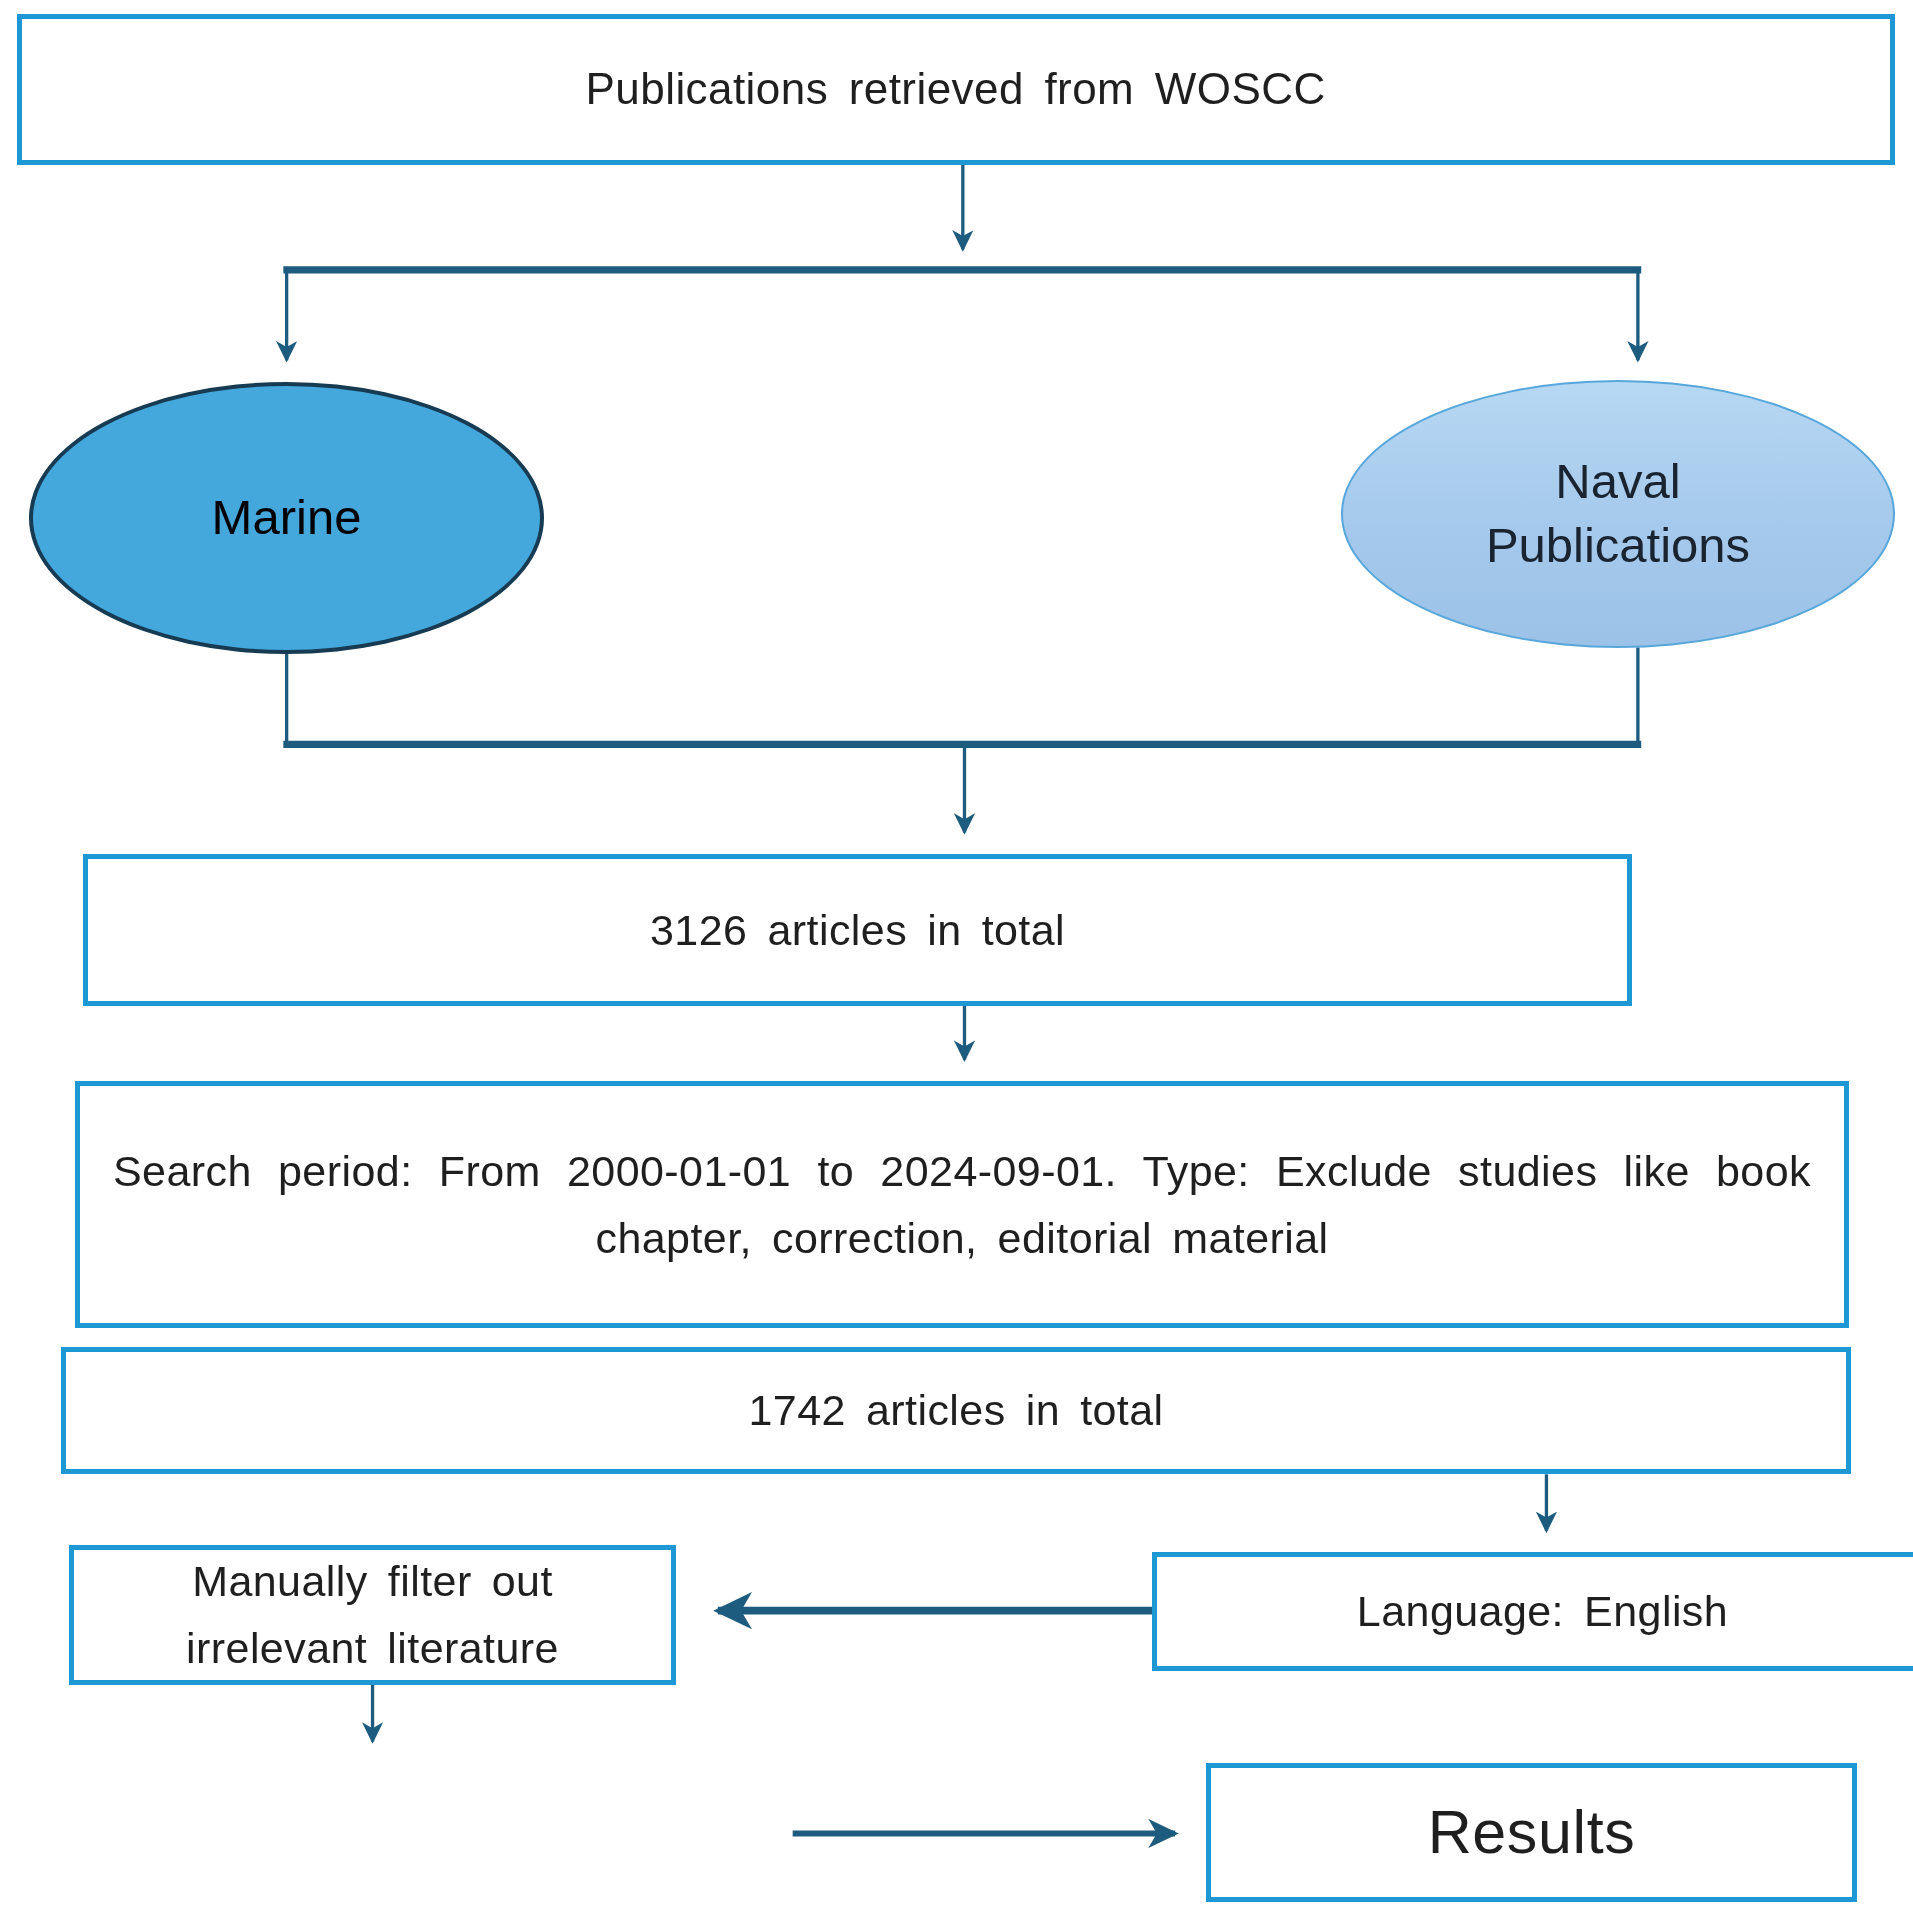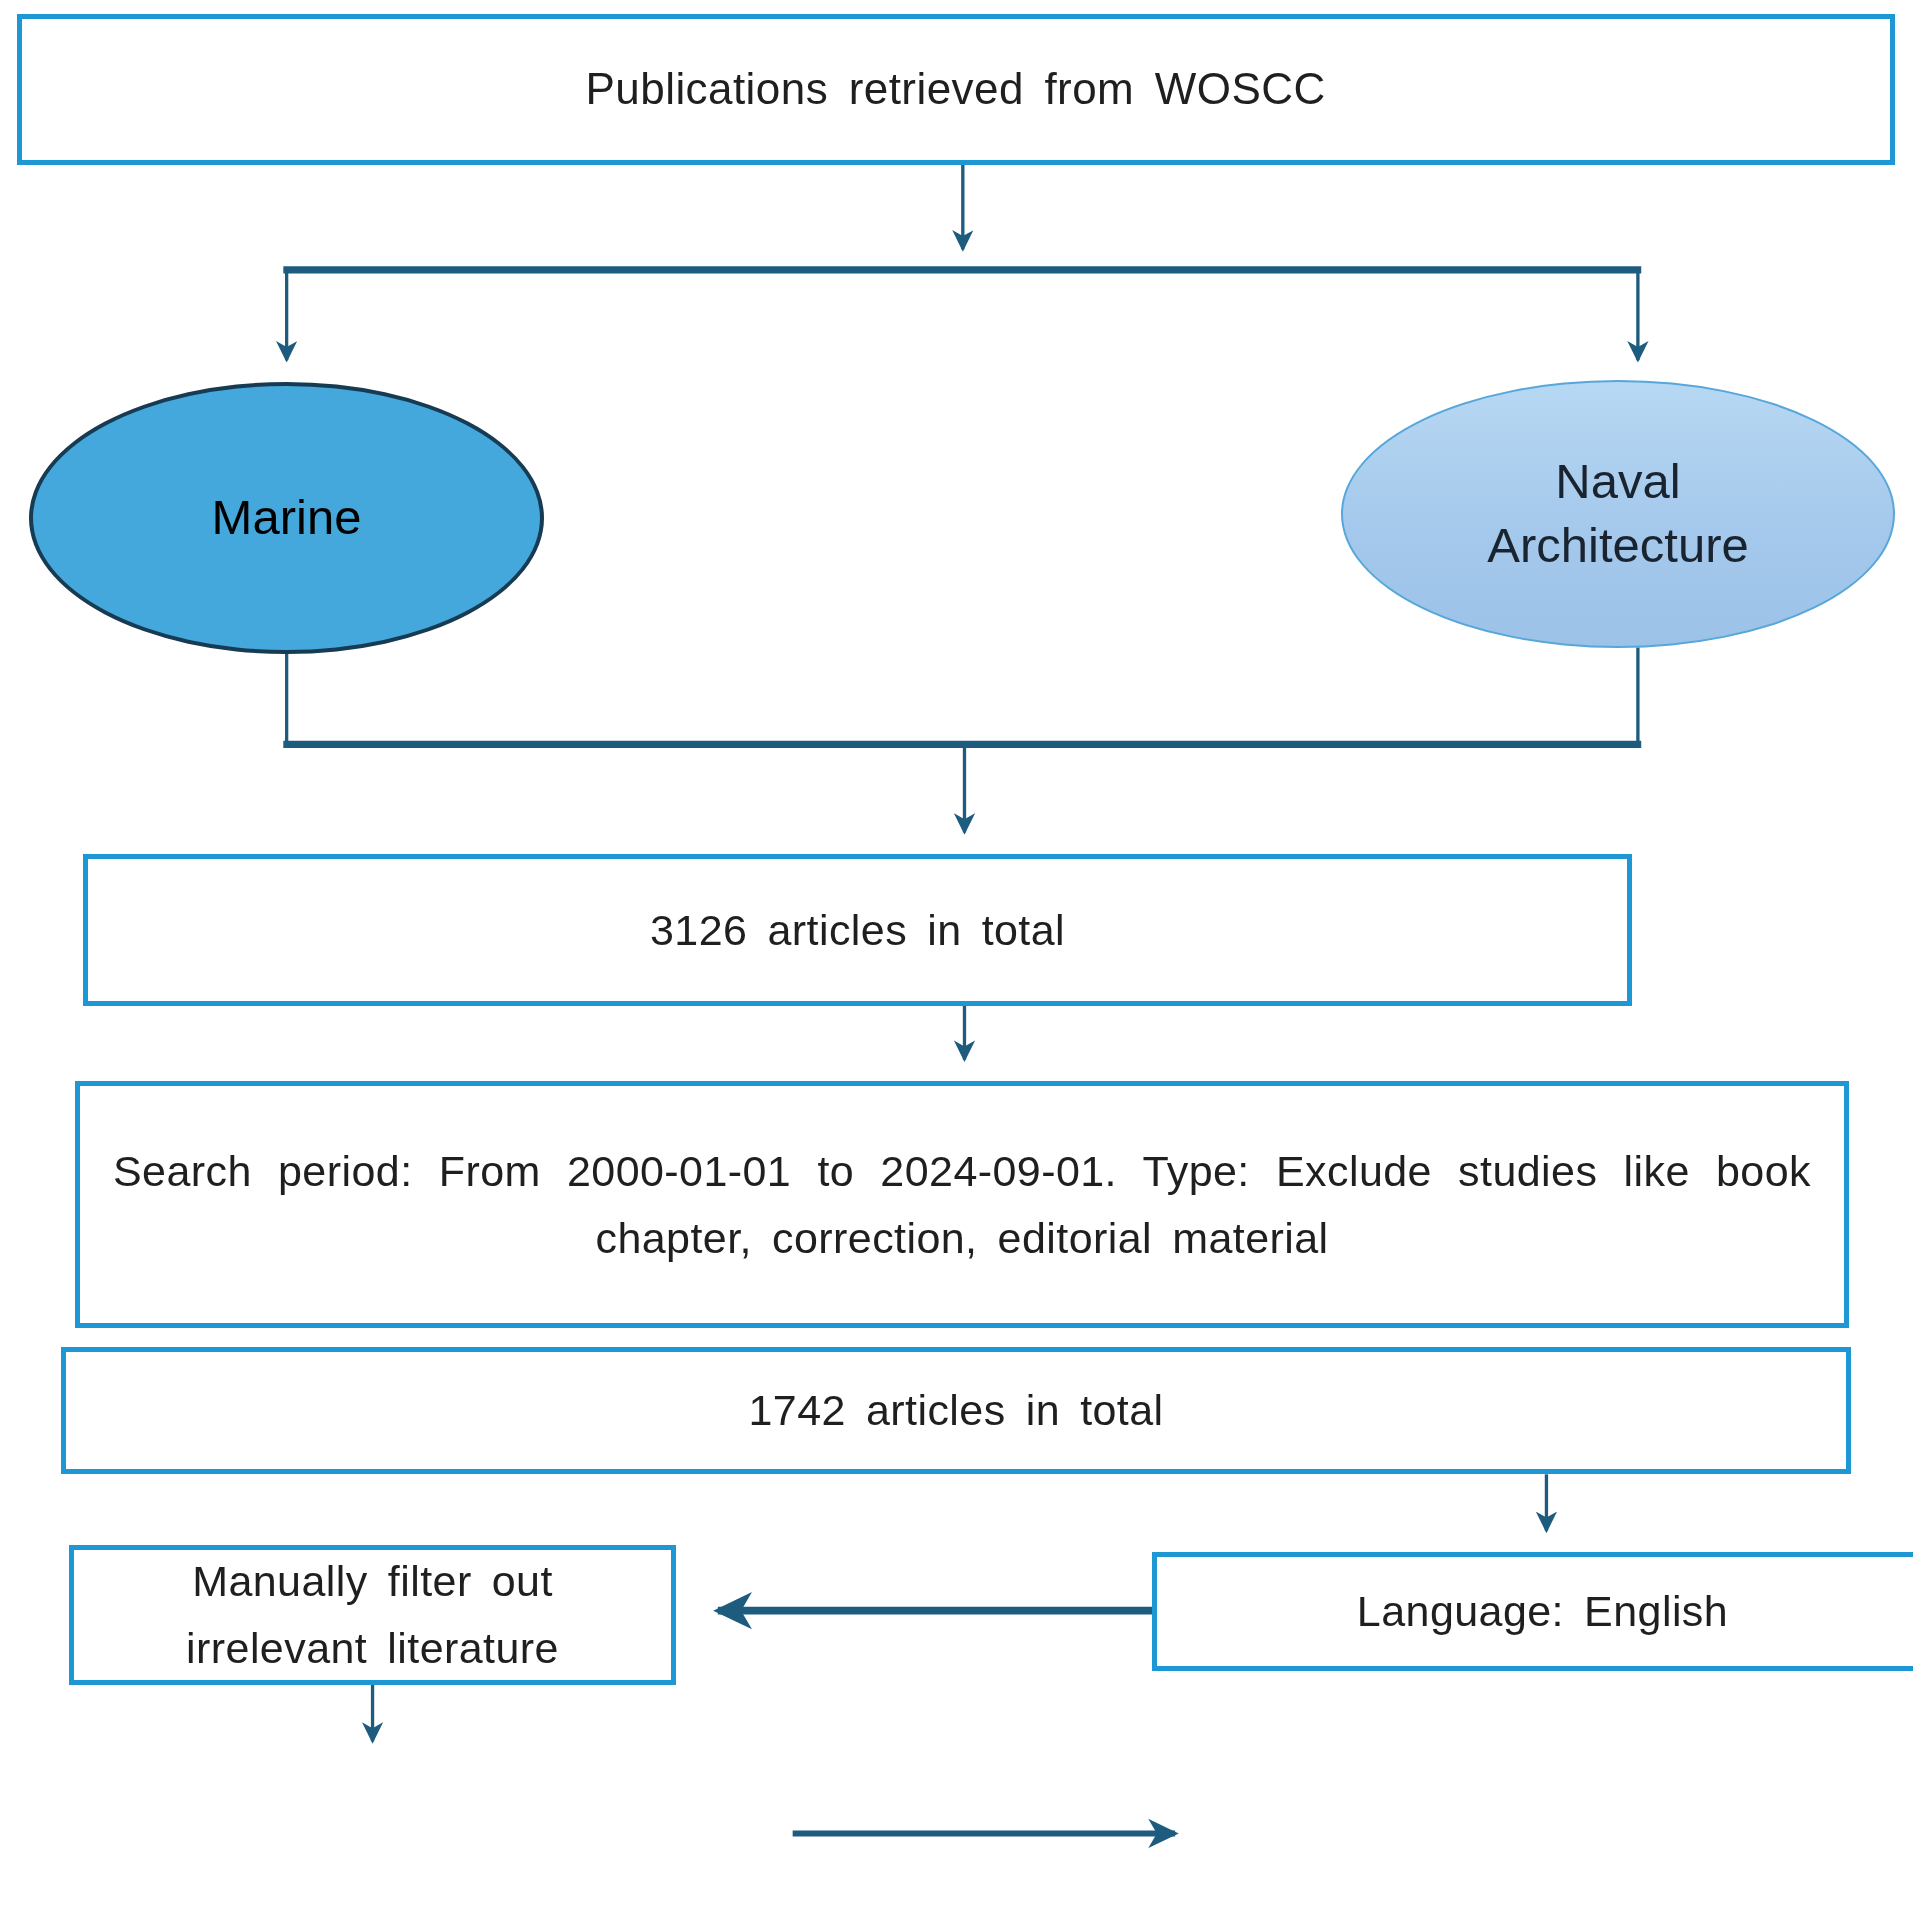--- a/index.html
+++ b/index.html
@@ -95,21 +95,21 @@
 
   <div class="node title" style="left:16.6px;top:14px;width:1878px;height:151px;">
     <div class="inner">Publications retrieved from WOSCC</div>
   </div>
 
   <div class="ellipse marine" style="left:29px;top:382px;width:515px;height:272px;">
     <div class="inner">Marine</div>
   </div>
 
   <div class="ellipse naval" style="left:1341px;top:380px;width:554px;height:268px;">
-    <div class="inner">Naval Architecture</div>
+    <div class="inner">Naval Publications</div>
   </div>
 
   <div class="node" style="left:83px;top:854px;width:1549px;height:152px;">
     <div class="inner">3126 articles in total</div>
   </div>
 
   <div class="node search" style="left:75px;top:1081px;width:1774px;height:247px;">
     <div class="inner">Search period: From 2000-01-01 to 2024-09-01. Type: Exclude studies like book chapter, correction, editorial material</div>
   </div>
 
@@ -119,15 +119,18 @@
 
   <div class="node" style="left:1152px;top:1552px;width:781px;height:119px;">
     <div class="inner">Language: English</div>
   </div>
 
   <div class="node" style="left:69px;top:1545px;width:607px;height:140px;padding:0 28px;">
     <div class="inner">Manually filter out irrelevant literature</div>
   </div>
 
 
+  <div class="node results-node" style="left:1206px;top:1763px;width:651px;height:139px;">
+    <div class="inner">Results</div>
+  </div>
 
 </div>
 
 
 </body></html>

